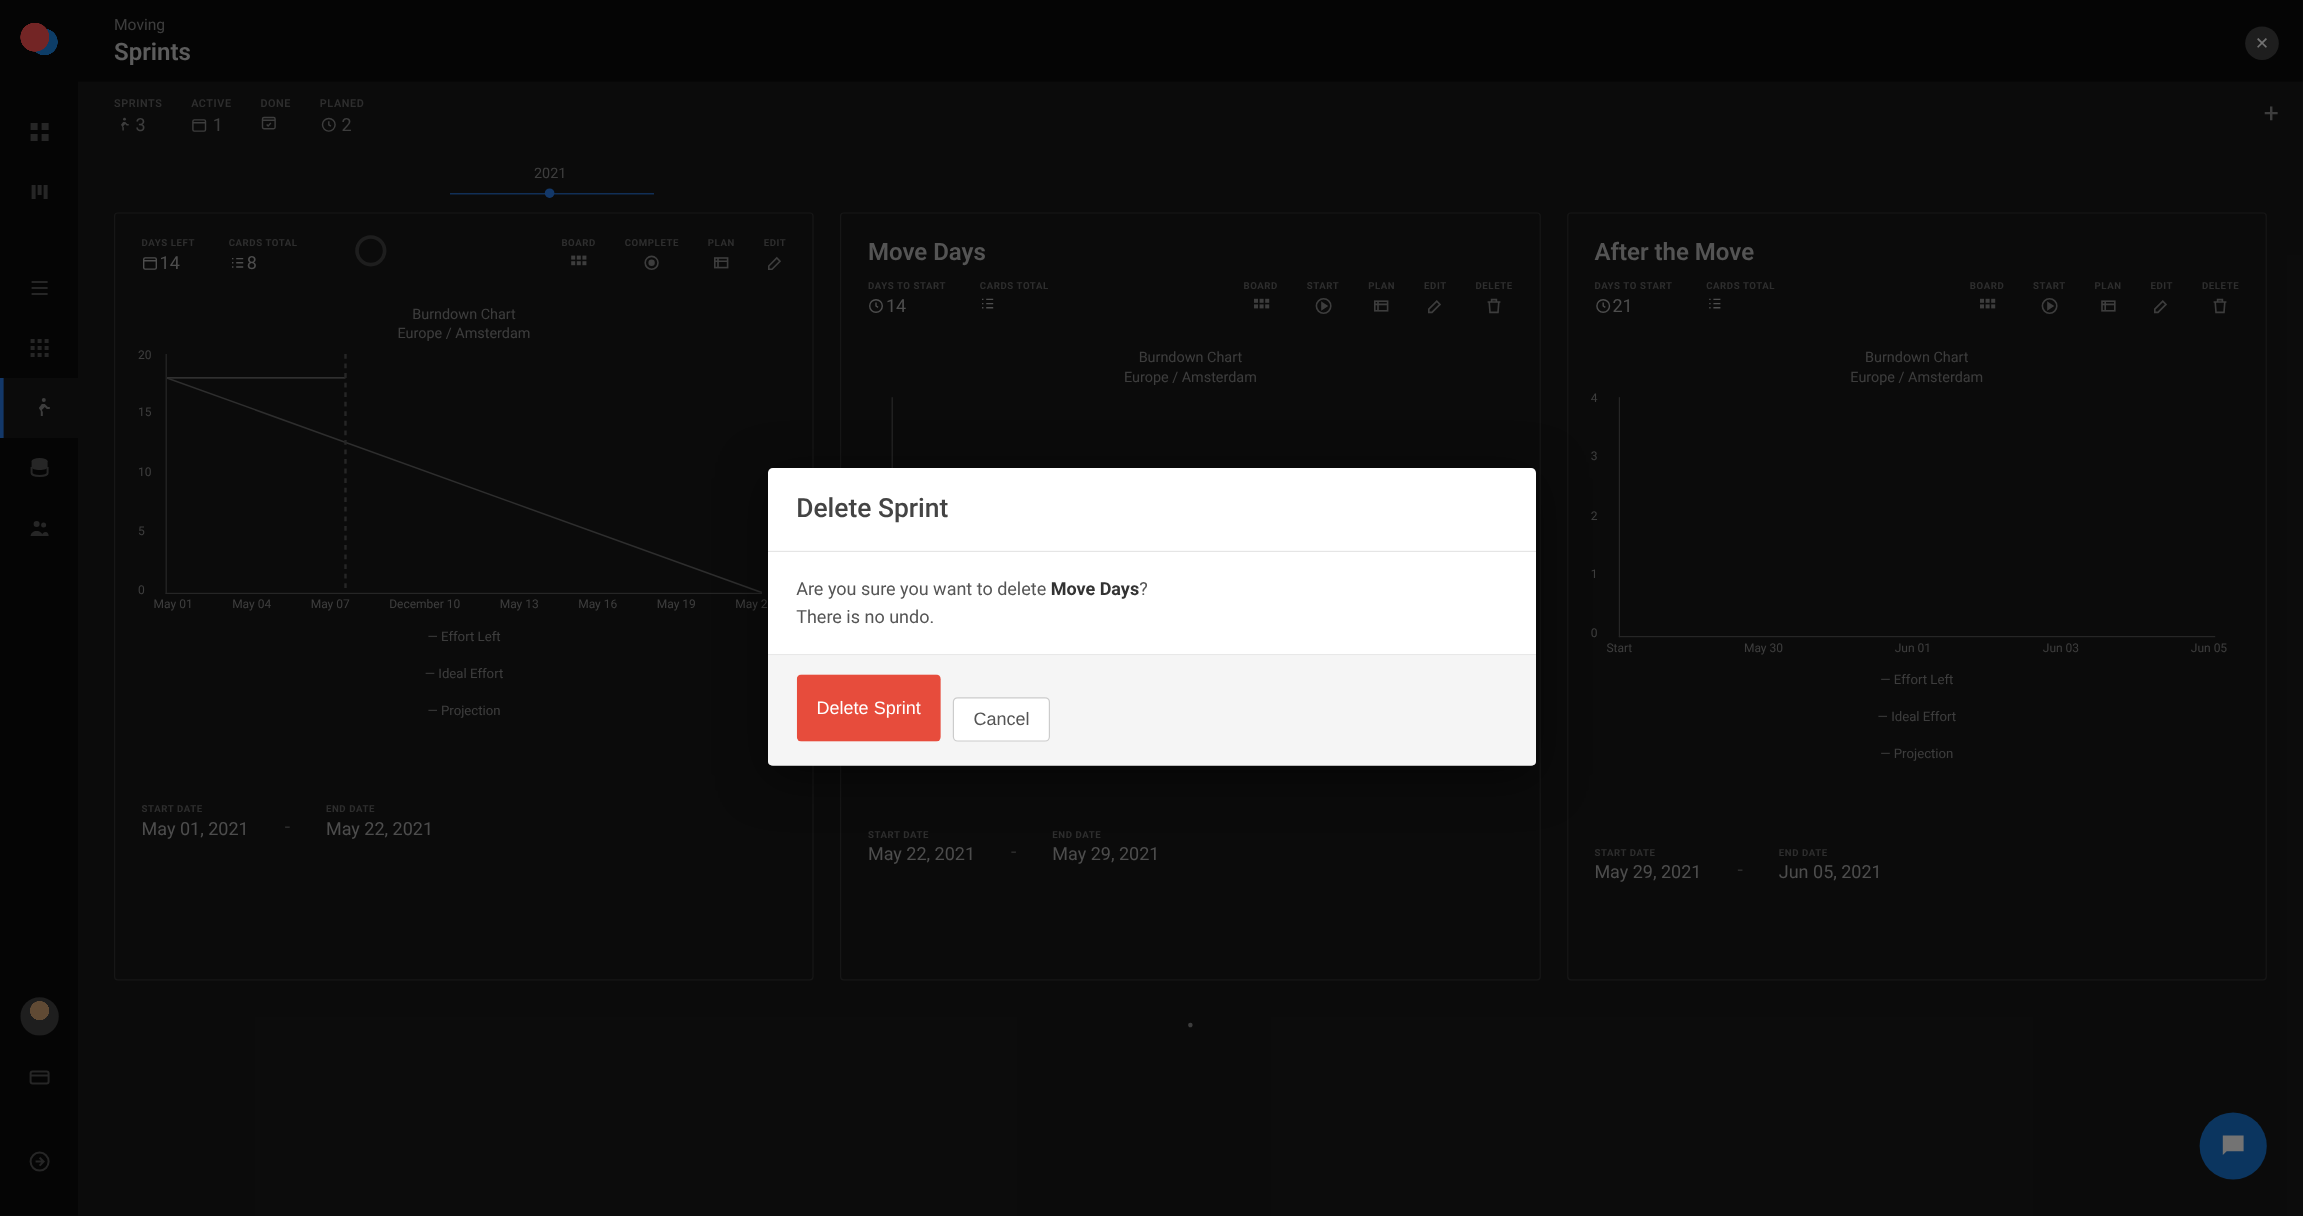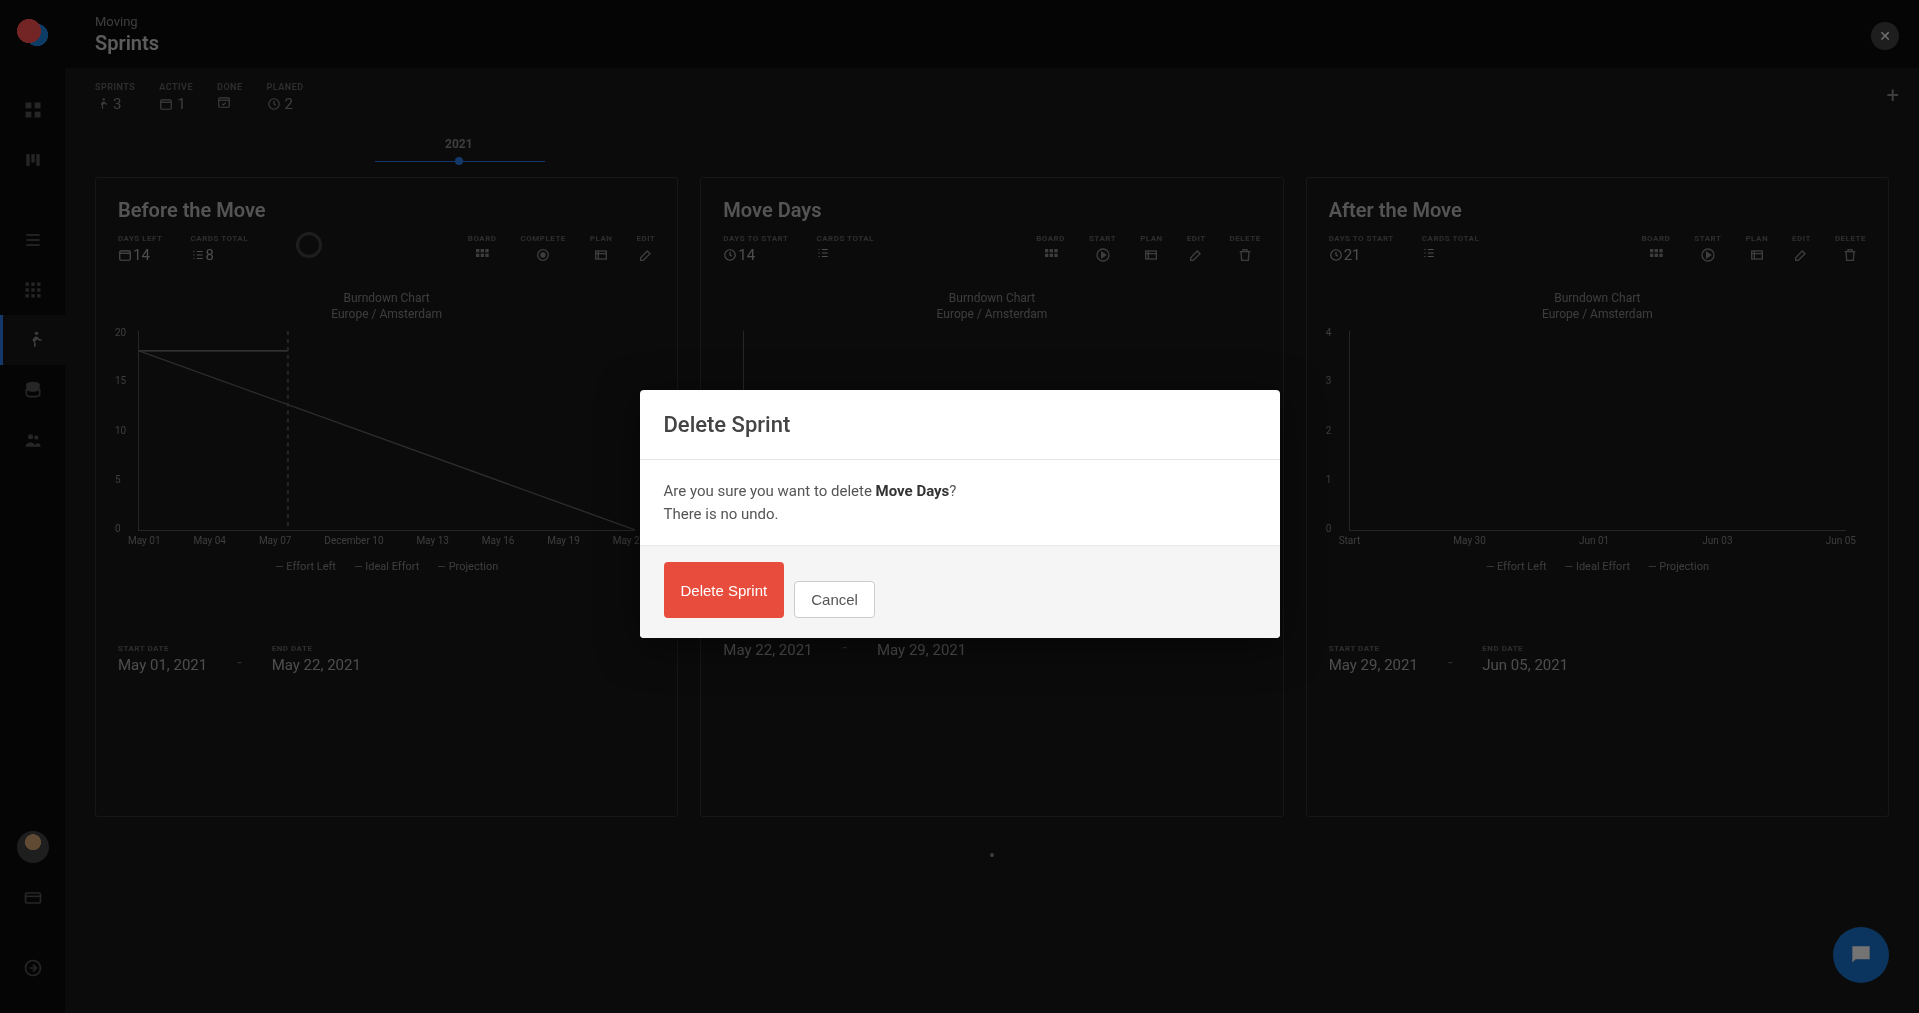--- a/index.html
+++ b/index.html
@@ -28,21 +28,21 @@
 .stats { display: flex; gap: 24px; padding: 14px 30px 0; }
 .stat { color: #888; }
 .stat-label { font-size: 9px; letter-spacing: 0.5px; color: #666; text-transform: uppercase; font-weight: 600; }
 .stat-val { display: flex; align-items: center; gap: 4px; font-size: 15px; margin-top: 3px; }
 .stat-val svg { width: 14px; height: 14px; }
 .add-btn { position: absolute; right: 20px; top: 15px; color: #888; font-size: 22px; cursor: pointer; }
 
 
 .timeline { margin: 24px 30px 0; position: relative; height: 30px; }
 .year-dot { position: absolute; left: 350px; top: 0; text-align: center; }
-.year-dot .y { color: #888; font-size: 12px; font-weight: 700; }
+.year-dot .y { color: #888; font-size: 12px; font-weight: 400; }
 .year-dot .dot { width: 8px; height: 8px; border-radius: 50%; background: #2b7de9; margin: 6px auto 0; }
 .year-line { position: absolute; left: 280px; top: 24px; width: 170px; height: 1px; background: #2b7de9; }
 
 
 .cards { display: flex; gap: 22px; padding: 10px 30px; }
 .card { flex: 1; min-height: 640px; border: 1px solid #333; border-radius: 3px; padding: 20px 22px; background: #1a1a1a; }
 .card-title { color: #bbb; font-size: 20px; font-weight: 600; margin-bottom: 12px; }
 .card-meta { display: flex; align-items: flex-start; gap: 28px; }
 .meta-item .ml { font-size: 8px; letter-spacing: 0.5px; color: #666; text-transform: uppercase; font-weight: 700; }
 .meta-item .mv { display: flex; align-items: center; gap: 1px; color: #aaa; font-size: 15px; margin-top: 3px; }
@@ -54,21 +54,21 @@
 .action .ai svg { width: 16px; height: 16px; }
 .progress-ring { width: 26px; height: 26px; border: 3px solid #444; border-radius: 50%; margin-top: -2px; margin-left: 20px; }
 
 
 .chart { margin-top: 24px; text-align: center; color: #888; }
 .chart .ct { font-size: 12px; }
 .chart .cz { font-size: 12px; margin-top: 2px; }
 .chart-body { height: 200px; margin: 10px 20px 0; position: relative; border-left: 1px solid #555; border-bottom: 1px solid #555; }
 .chart-body .yax { position: absolute; left: -24px; font-size: 10px; color: #888; }
 .chart-xlabels { display: flex; justify-content: space-between; font-size: 10px; color: #888; margin: 4px 10px 0; }
-.legend { display: flex; justify-content: center; gap: 18px; margin-top: 14px; font-size: 11px; color: #888; }
+.legend { display: flex; justify-content: center; gap: 18px; margin-top: 14px; font-size: 11px; color: #888; flex-direction: column; }
 .legend span::before { content: "— "; }
 
 
 .dates { display: flex; gap: 30px; margin-top: 26px; align-items: flex-end; }
 .date-item .dl { font-size: 8px; letter-spacing: 0.5px; color: #666; text-transform: uppercase; font-weight: 700; margin-top: 45px; }
 .date-item .dv { color: #aaa; font-size: 15px; margin-top: 3px; }
 .date-sep { color: #666; padding-bottom: 2px; }
 
 
 .pager { text-align: center; color: #888; margin-top: 18px; font-size: 18px; }
@@ -233,21 +233,20 @@
     <div class="year-line"></div>
     <div class="year-dot">
       <div class="y">2021</div>
       <div class="dot"></div>
     </div>
   </div>
 
   <div class="cards">
 
     <div class="card">
-      <div class="card-title">Before the Move</div>
       <div class="card-meta">
         <div class="meta-item">
           <div class="ml">DAYS LEFT</div>
           <div class="mv">
               <svg viewBox="0 0 24 24" fill="none" stroke="currentColor" stroke-width="2">
                 <rect x="3" y="5" width="18" height="16" rx="2"></rect>
                 <line x1="3" y1="9" x2="21" y2="9"></line>
               </svg>
               <span>14</span>
             </div>

